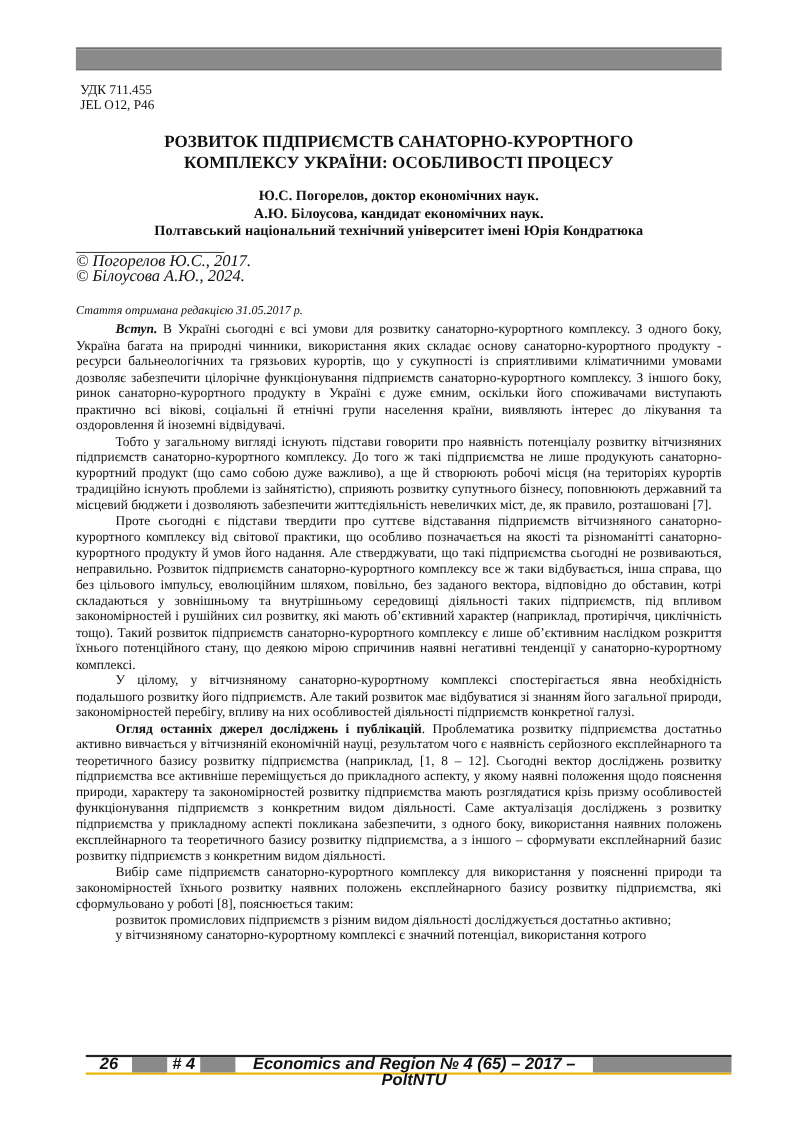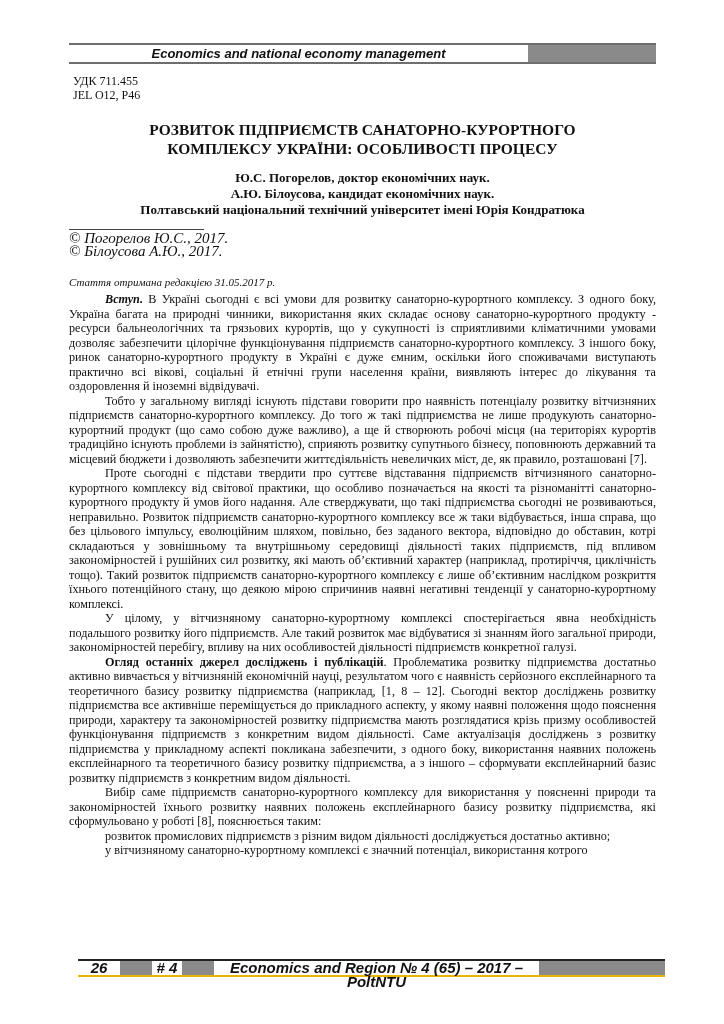--- a/index.html
+++ b/index.html
@@ -30,21 +30,20 @@
   .footer-bar .g1 { width: 32px; background: #8a8a8a; }
   .footer-bar .num { width: 30px; text-align: center; }
   .footer-bar .g2 { width: 32px; background: #8a8a8a; }
   .footer-bar .jr { width: 325px; text-align: center; }
   .footer-bar .g3 { flex: 1; background: #8a8a8a; }
 </style>
 </head>
 <body>
 
 <div class="header-bar">
-  <div class="title">Economics and national economy management</div>
   <div class="gray"></div>
 </div>
 
 <div class="codes">
   <div>УДК 711.455</div>
   <div>JEL O12, P46</div>
 </div>
 
 <div class="title-block">
   <div>РОЗВИТОК ПІДПРИЄМСТВ САНАТОРНО-КУРОРТНОГО</div>
@@ -53,21 +52,21 @@
 
 <div class="authors">
   <div>Ю.С. Погорелов, доктор економічних наук.</div>
   <div>А.Ю. Білоусова, кандидат економічних наук.</div>
   <div>Полтавський національний технічний університет імені Юрія Кондратюка</div>
 </div>
 
 <div class="copyright">
   <div class="rule"></div>
   <div>© Погорелов Ю.С., 2017.</div>
-  <div>© Білоусова А.Ю., 2017.</div>
+  <div>© Білоусова А.Ю., 2024.</div>
 </div>
 
 <div class="received">Стаття отримана редакцією 31.05.2017 р.</div>
 
 <div class="body-text">
   <p><i class="lead">Вступ.</i><span> В Україні сьогодні є всі умови для розвитку санаторно-курортного комплексу. З одного боку, Україна багата на природні чинники, використання яких складає основу санаторно-курортного продукту - ресурси бальнеологічних та грязьових курортів, що у сукупності із сприятливими кліматичними умовами дозволяє забезпечити цілорічне функціонування підприємств санаторно-курортного комплексу. З іншого боку, ринок санаторно-курортного продукту в Україні є дуже ємним, оскільки його споживачами виступають практично всі вікові, соціальні й етнічні групи населення країни, виявляють інтерес до лікування та оздоровлення й іноземні відвідувачі.</span></p>
   <p>Тобто у загальному вигляді існують підстави говорити про наявність потенціалу розвитку вітчизняних підприємств санаторно-курортного комплексу. До того ж такі підприємства не лише продукують санаторно-курортний продукт (що само собою дуже важливо), а ще й створюють робочі місця (на територіях курортів традиційно існують проблеми із зайнятістю), сприяють розвитку супутнього бізнесу, поповнюють державний та місцевий бюджети і дозволяють забезпечити життєдіяльність невеличких міст, де, як правило, розташовані [7].</p>
   <p>Проте сьогодні є підстави твердити про суттєве відставання підприємств вітчизняного санаторно-курортного комплексу від світової практики, що особливо позначається на якості та різноманітті санаторно-курортного продукту й умов його надання. Але стверджувати, що такі підприємства сьогодні не розвиваються, неправильно. Розвиток підприємств санаторно-курортного комплексу все ж таки відбувається, інша справа, що без цільового імпульсу, еволюційним шляхом, повільно, без заданого вектора, відповідно до обставин, котрі складаються у зовнішньому та внутрішньому середовищі діяльності таких підприємств, під впливом закономірностей і рушійних сил розвитку, які мають об’єктивний характер (наприклад, протиріччя, циклічність тощо). Такий розвиток підприємств санаторно-курортного комплексу є лише об’єктивним наслідком розкриття їхнього потенційного стану, що деякою мірою спричинив наявні негативні тенденції у санаторно-курортному комплексі.</p>
   <p>У цілому, у вітчизняному санаторно-курортному комплексі спостерігається явна необхідність подальшого розвитку його підприємств. Але такий розвиток має відбуватися зі знанням його загальної природи, закономірностей перебігу, впливу на них особливостей діяльності підприємств конкретної галузі.</p>
   <p><b class="lead">Огляд останніх джерел досліджень і публікацій</b><span>. Проблематика розвитку підприємства достатньо активно вивчається у вітчизняній економічній науці, результатом чого є наявність серйозного експлейнарного та теоретичного базису розвитку підприємства (наприклад, [1, 8 – 12]. Сьогодні вектор досліджень розвитку підприємства все активніше переміщується до прикладного аспекту, у якому наявні положення щодо пояснення природи, характеру та закономірностей розвитку підприємства мають розглядатися крізь призму особливостей функціонування підприємств з конкретним видом діяльності. Саме актуалізація досліджень з розвитку підприємства у прикладному аспекті покликана забезпечити, з одного боку, використання наявних положень експлейнарного та теоретичного базису розвитку підприємства, а з іншого – сформувати експлейнарний базис розвитку підприємств з конкретним видом діяльності.</span></p>

